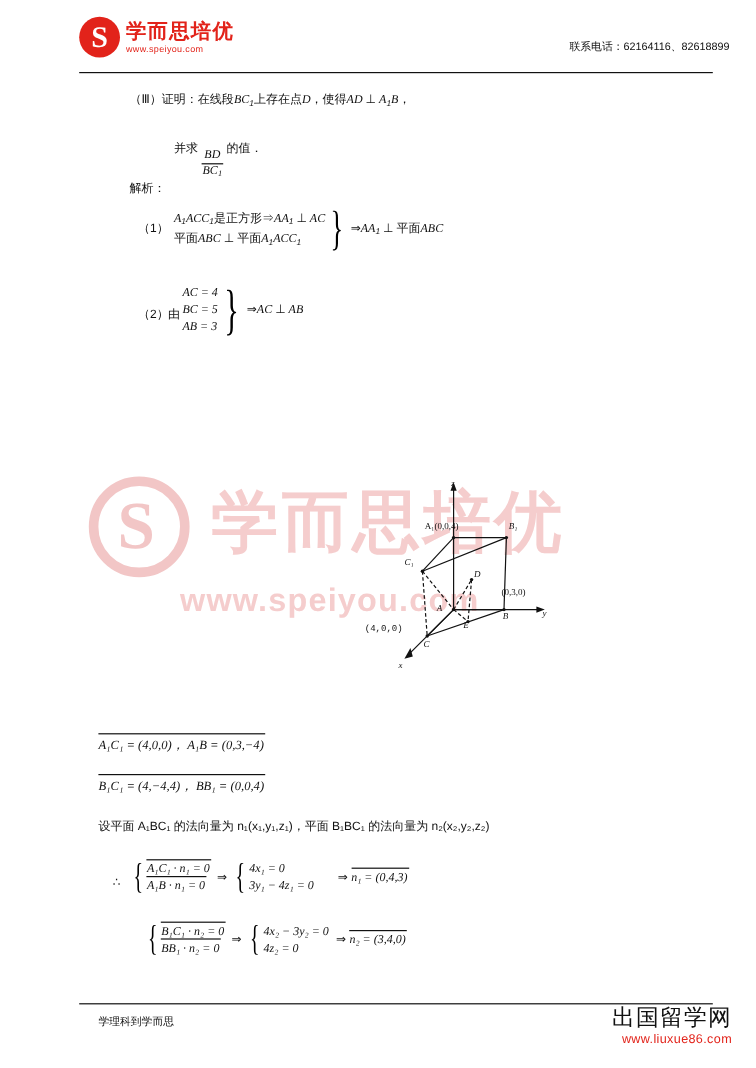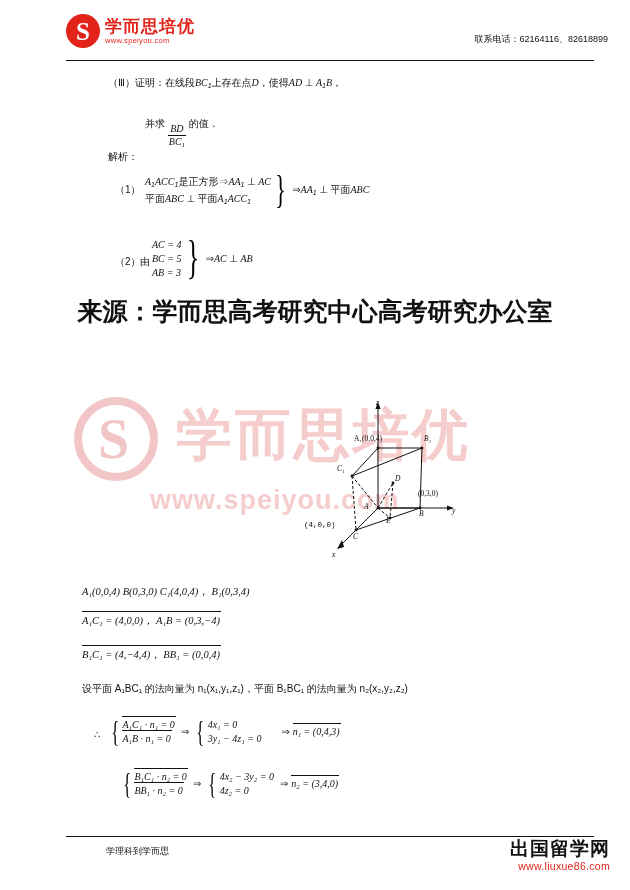--- a/index.html
+++ b/index.html
@@ -140,35 +140,35 @@
   .fig-lbl {
     position: absolute;
     font-family: "Liberation Serif", serif;
     font-size: 7.5px; color: #111; white-space: nowrap;
   }
   .fig-lbl.it { font-style: italic; }
   
   .footer-left {
     position: absolute; left: 82px; top: 845px;
     font-family: Liberation Sans, sans-serif;
-    font-size: 9px; color: #111; margin-left: 24px;
+    font-size: 9px; color: #111;
   }
   .footer-center {
     position: absolute; left: 0; top: 845px; width: 630px;
     text-align: center;
     font-family: "Liberation Sans", sans-serif;
     font-size: 9px; color: #111;
   }
   .brand-bl {
     position: absolute; right: 20px; top: 838px;
     text-align: right;
   }
   .brand-bl .cn {
     font-family: "Liberation Sans", sans-serif;
-    font-size: 19px; font-weight: bold; color: #111;
+    font-size: 19px; font-weight: normal; color: #111;
     letter-spacing: 1px; line-height: 22px;
   }
   .brand-bl .en {
     font-family: "Liberation Sans", sans-serif;
     font-size: 10.5px; color: #e2231a; letter-spacing: .3px;
   }
 </style>
 </head>
 <body>
 
@@ -235,24 +235,22 @@
         <span class="ln it" style="position:relative;">AC = 4</span>
         <span class="ln it" style="position:relative;">BC = 5</span>
         <span class="ln it" style="position:relative;">AB = 3</span>
       </span>
       <span class="brace big" style="font-size:46px;">}</span>
       <span class="ln" style="position:relative; margin-left:2px;">
         <span>⇒</span><span class="it">AC</span><span class="serif">&nbsp;</span><span>⊥</span><span class="serif">&nbsp;</span><span class="it">AB</span>
       </span>
     </div>
 
-    <div class="banner">来源：学而思高考研究中心高考研究办公室</div>
-
-
-    <div class="ln it" style="left:82px; top:585px; font-size:10.5px;">A₁(0,0,4)   B(0,3,0) C₁(4,0,4)，  B₁(0,3,4)</div>
+
+
     <div class="ln it" style="left:82px; top:614px; font-size:10.5px;"><span class="vec">A₁C₁ = (4,0,0)，  A₁B = (0,3,−4)</span></div>
     <div class="ln it" style="left:82px; top:648px; font-size:10.5px;"><span class="vec">B₁C₁ = (4,−4,4)，  BB₁ = (0,0,4)</span></div>
     <div class="ln" style="left:82px; top:682px; font-size:10px;">设平面 A₁BC₁ 的法向量为 n₁(x₁,y₁,z₁)，平面 B₁BC₁ 的法向量为 n₂(x₂,y₂,z₂)</div>
 
     <div class="ln" style="left:94px; top:729px;">∴</div>
     <div class="brace-block" style="left:108px; top:716px;">
       <span class="brace">{</span>
       <span class="stack">
         <span class="ln it" style="position:relative;"><span class="vec">A₁C₁ · n₁ = 0</span></span>
         <span class="ln it" style="position:relative;"><span class="vec">A₁B · n₁ = 0</span></span>

